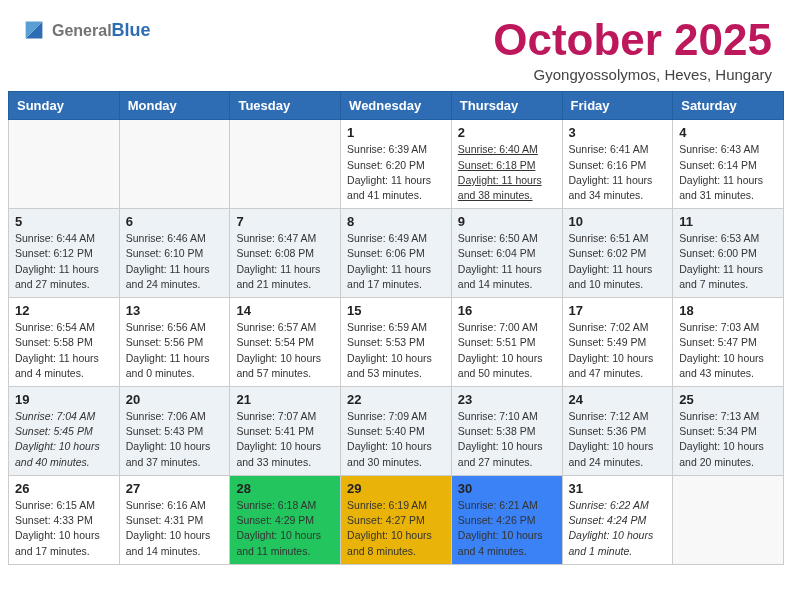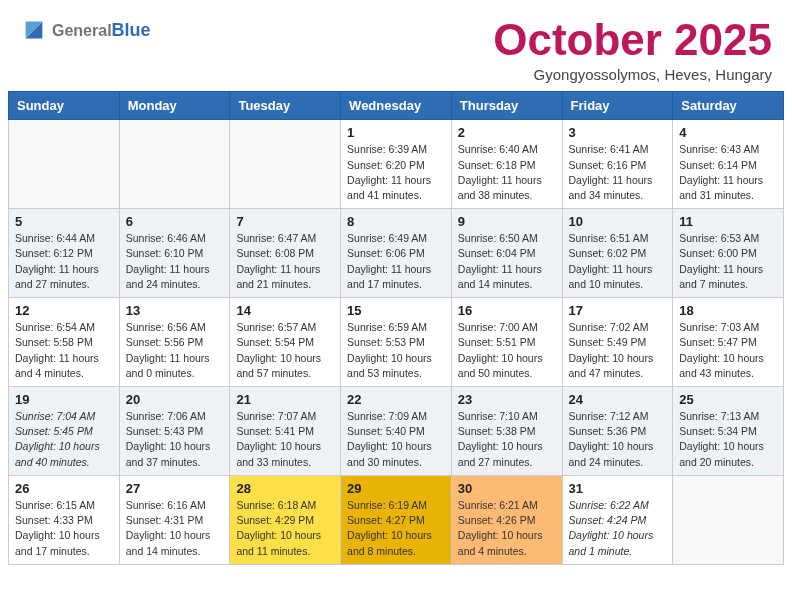--- a/index.html
+++ b/index.html
@@ -129,21 +129,21 @@
           <td style="background: rgb(248, 248, 248);"></td>
           <td style="background: rgb(255, 255, 255);">
             <div class="day-number">1</div>
             <div class="day-info" style="white-space: pre-line;">Sunrise: 6:39 AM
 Sunset: 6:20 PM
 Daylight: 11 hours
 and 41 minutes.</div>
           </td>
           <td style="background: rgb(255, 255, 255);">
             <div class="day-number">2</div>
-            <div class="day-info" style="white-space: pre-line;">Sunrise: 6:40 AM
+            <div class="day-info" style="white-space: pre-line; text-decoration: underline;">Sunrise: 6:40 AM
 Sunset: 6:18 PM
 Daylight: 11 hours
 and 38 minutes.</div>
           </td>
           <td style="background: rgb(255, 255, 255);">
             <div class="day-number">3</div>
             <div class="day-info" style="white-space: pre-line;">Sunrise: 6:41 AM
 Sunset: 6:16 PM
 Daylight: 11 hours
 and 34 minutes.</div>
@@ -317,35 +317,35 @@
 Daylight: 10 hours
 and 17 minutes.</div>
           </td>
           <td style="background: rgb(255, 255, 255);">
             <div class="day-number">27</div>
             <div class="day-info" style="white-space: pre-line;">Sunrise: 6:16 AM
 Sunset: 4:31 PM
 Daylight: 10 hours
 and 14 minutes.</div>
           </td>
-          <td style="background: #fde047;">
+          <td style="background: #22c55e;">
             <div class="day-number">28</div>
             <div class="day-info" style="white-space: pre-line;">Sunrise: 6:18 AM
 Sunset: 4:29 PM
 Daylight: 10 hours
 and 11 minutes.</div>
           </td>
           <td style="background: #eab308;">
             <div class="day-number">29</div>
             <div class="day-info" style="white-space: pre-line;">Sunrise: 6:19 AM
 Sunset: 4:27 PM
 Daylight: 10 hours
 and 8 minutes.</div>
           </td>
-          <td style="background: #fdba74;">
+          <td style="background: #3b82f6;">
             <div class="day-number">30</div>
             <div class="day-info" style="white-space: pre-line;">Sunrise: 6:21 AM
 Sunset: 4:26 PM
 Daylight: 10 hours
 and 4 minutes.</div>
           </td>
           <td style="background: rgb(255, 255, 255);">
             <div class="day-number">31</div>
             <div class="day-info" style="white-space: pre-line; font-style: italic;">Sunrise: 6:22 AM
 Sunset: 4:24 PM

